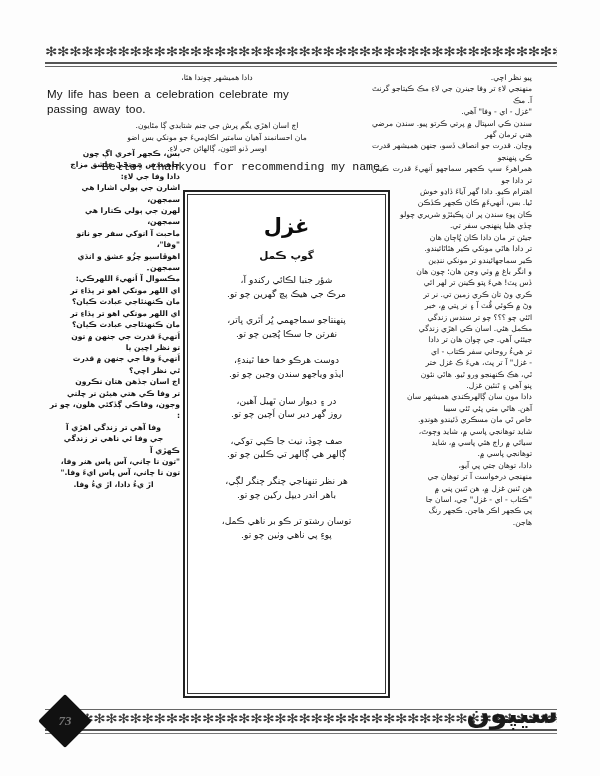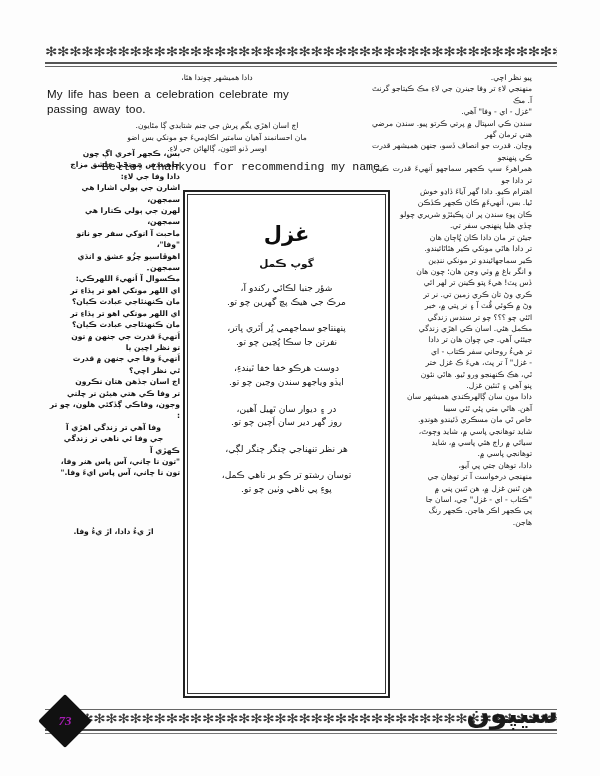--- a/index.html
+++ b/index.html
@@ -73,21 +73,21 @@
   }
   .page-number {
     position: absolute;
     left: 46px;
     top: 702px;
     width: 38px;
     height: 38px;
     display: flex;
     align-items: center;
     justify-content: center;
-    color: #a21caf;
+    color: #737373;
     font-size: 13px;
     font-weight: bold;
     font-style: italic;
     font-family: "Liberation Serif", serif;
   }
 
   
   .masthead {
     position: absolute;
     right: 42px;
@@ -168,21 +168,21 @@
     border: 2px solid #222;
     background: #fff;
     box-sizing: border-box;
     padding: 2px;
   }
   .ghazal-inner {
     width: 100%;
     height: 100%;
     border: 1px solid #333;
     box-sizing: border-box;
-    padding: 24px 10px 6px 10px;
+    padding: 16px 10px 6px 10px;
     direction: rtl;
   }
   .ghazal-title {
     text-align: center;
     font-size: 21px;
     font-weight: bold;
     color: #0d0d0d;
     line-height: 1.1;
     margin-top: 4px;
     font-family: "DejaVu Sans", sans-serif;
@@ -252,21 +252,21 @@
     <p>ٿي نظر اچي؟</p>
     <p>اڄ اسان جڏهن هتان نڪرون</p>
     <p>تر وفا ڪي هتي هيئن نر چلني</p>
     <p>وجون، وفاڪي ڳڏکٿي هلون، چو تر</p>
     <p>:</p>
     <p style="text-align:center;">وفا آهي تر زندگي اهڙي آ</p>
     <p style="text-align:center;">جي وفا ئي ناهي تر زندگي</p>
     <p style="text-align:right;">ڪهڙي آ</p>
     <p>"تون نا ڄاني، آس پاس هنر وفا،</p>
     <p>تون نا ڄاني، آس پاس ايءَ وفا."</p>
-    <p style="text-align:center;margin-top:47px;">اڙ يءُ دادا، اڙ يءُ وفا.</p>
+    <p style="text-align:center;">اڙ يءُ دادا، اڙ يءُ وفا.</p>
   </div>
 
   <div class="ghazal-box">
     <div class="ghazal-inner">
       <div class="ghazal-title">غزل</div>
       <div class="ghazal-author">گوپ ڪمل</div>
 
       <div class="couplet">
         <div class="verse">شؤر جنبا  لڪائي رکندو آ،</div>
         <div class="verse">مرڪ جي هيڪ پڇ گهرين چو تو.</div>
@@ -277,21 +277,26 @@
       </div>
       <div class="couplet">
         <div class="verse">دوست هرڪو خفا خفا ٿيندءِ،</div>
         <div class="verse">ايڏو وياجهو سندن وڃين چو تو.</div>
       </div>
       <div class="couplet">
         <div class="verse">در ۽ ديوار سان ٿهيل آهين،</div>
         <div class="verse">روز گهر دير سان اَچين چو  تو.</div>
       </div>
       <div class="couplet">
+        <div class="verse">صف چوڏ، نيٺ جا ڪپي توکي،</div>
+        <div class="verse">ڳالهر هي ڳالهر تي ڪلين چو تو.</div>
+      </div>
+      <div class="couplet">
         <div class="verse">هر نظر تنهناجي چنگر چنگر لڳي،</div>
+        <div class="verse">باهر اندر ديپل رکين چو  تو.</div>
       </div>
       <div class="couplet">
         <div class="verse">توسان رشتو تر ڪو بر ناهي ڪمل،</div>
         <div class="verse">پوءِ پي ناهي وٺين چو تو.</div>
       </div>
     </div>
   </div>
 
   <div class="col col-right">
     <p style="text-align:right;">پيو نظر اچي.</p>

